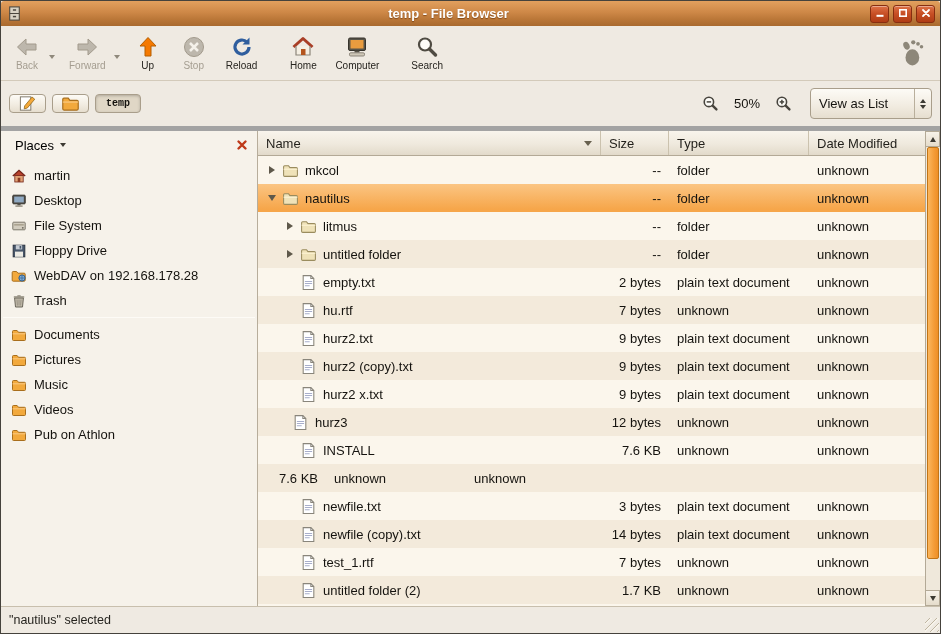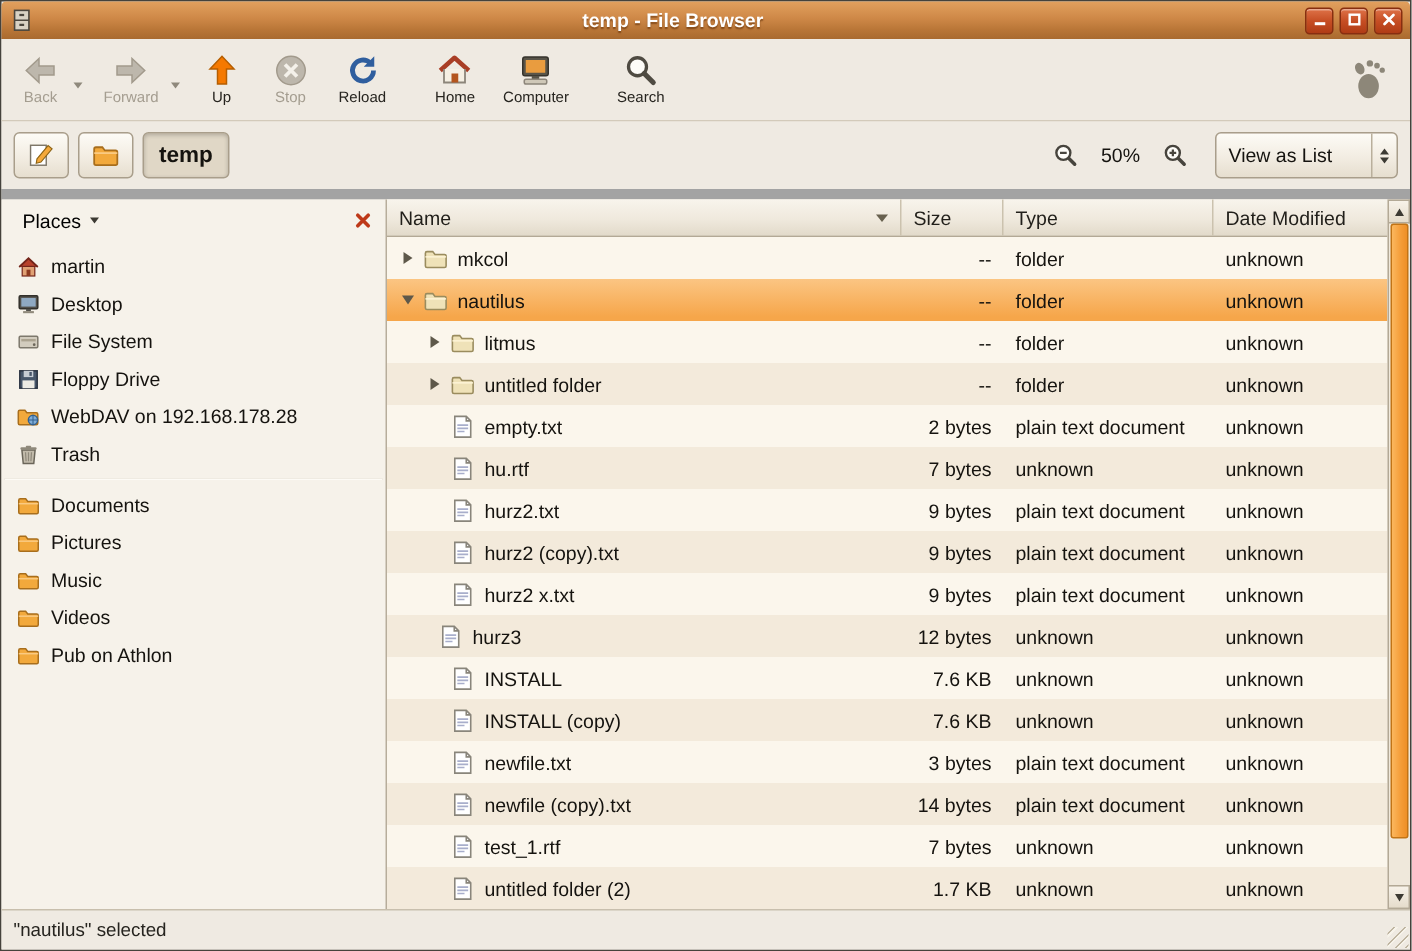--- a/index.html
+++ b/index.html
@@ -23,34 +23,34 @@
 .tb-icon{height:24px}
 .tb-icon svg{width:24px;height:24px}
 .tb-label{font-size:10px;color:#26241F;margin-top:1px;white-space:nowrap}
 .tb-group.disabled .tb-label{color:#A49D90}
 .tb-drop{margin-top:13px;padding:2px}
 .tb-drop .tri-down{border-top-color:#8F897C;border-left-width:3.5px;border-right-width:3.5px;border-top-width:4.5px}
 .tb-sep{width:0;border-left:1px solid #D8D0C1;border-right:1px solid #FCFAF5;margin:4px 9px 4px 3px}
 .throbber{align-self:center;margin-left:auto;margin-right:6px;width:30px;height:30px}
 .throbber svg{width:30px;height:30px}
 .locationbar{height:45px;flex:0 0 45px;display:flex;align-items:center;gap:6px;padding:0 8px;background:#EFEAE2}
-.gtk-btn{height:31px;display:flex;align-items:center;gap:5px;padding:0 10px;background:linear-gradient(180deg,#FDFBF6 0%,#F1EBE0 60%,#E6DECF 100%);border:1px solid #A99E8B;border-radius:4px;font-size:15px;color:#15130F;font-family:Liberation Sans, sans-serif;appearance:none}
+.gtk-btn{height:19px;display:flex;align-items:center;gap:5px;padding:0 10px;background:linear-gradient(180deg,#FDFBF6 0%,#F1EBE0 60%,#E6DECF 100%);border:1px solid #A99E8B;border-radius:4px;font-size:10px;color:#15130F;font-family:Liberation Mono, monospace;appearance:none}
 .icon-btn{padding:0 8px}
 .icon-btn svg{width:19px;height:19px}
 .path-active{background:#E0D7C6;box-shadow:inset 0 1px 3px rgba(0,0,0,.22);font-weight:bold}
 .flex-spacer{flex:1}
 .zoom-btn{width:22px;height:22px;display:flex;align-items:center;justify-content:center}
 .zoom-btn svg{width:17px;height:17px}
 .zoom-level{font-size:13px;color:#15130F;margin:0 6px}
 .view-combo{width:122px;height:31px;flex:0 0 122px;display:flex;align-items:center;background:linear-gradient(180deg,#FDFBF6 0%,#F1EBE0 60%,#E6DECF 100%);border:1px solid #A99E8B;border-radius:4px;margin-left:10px}
 .combo-label{flex:1;padding-left:8px;white-space:nowrap;color:#15130F}
 .combo-arrows{width:17px;height:100%;border-left:1px solid #B9AF9C;display:flex;flex-direction:column;align-items:center;justify-content:center;gap:2px}
 .combo-arrows .tri-up{border-left-width:3.5px;border-right-width:3.5px;border-bottom-width:4px}
 .combo-arrows .tri-down{border-left-width:3.5px;border-right-width:3.5px;border-top-width:4px}
-.main{flex:1;display:flex;min-height:0;border-top:7px solid #a3a3a3}
+.main{flex:1;display:flex;min-height:0;border-top:5px solid #a3a3a3}
 .sidebar{width:257px;flex:0 0 257px;background:#F6F2EA;border-right:1px solid #B7AD9B;display:flex;flex-direction:column;overflow:hidden}
 .sidebar-header{height:28px;flex:0 0 28px;display:flex;align-items:center;padding:0 6px 0 8px}
 .places-btn{display:flex;align-items:center;gap:6px;padding:3px 6px}
 .places-btn .tri-down{border-left-width:3.5px;border-right-width:3.5px;border-top-width:4.5px}
 .sidebar-close{margin-left:auto;width:18px;height:18px;display:flex;align-items:center;justify-content:center}
 .sidebar-close svg{width:12px;height:12px}
 #sidebar-items{padding-top:4px}
 .sb-item{height:25px;display:flex;align-items:center;gap:7px;padding:0 6px 0 10px;color:#15130F;white-space:nowrap}
 .sb-icon{width:16px;height:16px;flex:0 0 16px}
 .sb-icon svg{width:16px;height:16px}
@@ -516,29 +516,20 @@
                   <path d="M10.2 1.5 V4.3 H13" fill="none" stroke="#89857B"></path>
                   <path d="M4.6 7 h6.8 M4.6 9 h6.8 M4.6 11 h4.5" stroke="#A8AECB"></path>
                 </svg></span>
               <span class="fname">INSTALL</span>
             </div>
             <div class="cell c-size">7.6 KB</div>
             <div class="cell c-type">unknown</div>
             <div class="cell c-date">unknown</div>
           </div>
           <div class="row odd">
-            <div class="cell c-name" style="padding-left:24px">
-              <span class="expander"></span>
-              <span class="file-icon"><svg viewBox="0 0 16 16">
-                  <path d="M3 1.5 h7.2 L13 4.3 V14.5 H3 Z" fill="#FFFFFF" stroke="#89857B"></path>
-                  <path d="M10.2 1.5 V4.3 H13" fill="none" stroke="#89857B"></path>
-                  <path d="M4.6 7 h6.8 M4.6 9 h6.8 M4.6 11 h4.5" stroke="#A8AECB"></path>
-                </svg></span>
-              <span class="fname">INSTALL (copy)</span>
-            </div>
             <div class="cell c-size">7.6 KB</div>
             <div class="cell c-type">unknown</div>
             <div class="cell c-date">unknown</div>
           </div>
           <div class="row even">
             <div class="cell c-name" style="padding-left:24px">
               <span class="expander"></span>
               <span class="file-icon"><svg viewBox="0 0 16 16">
                   <path d="M3 1.5 h7.2 L13 4.3 V14.5 H3 Z" fill="#FFFFFF" stroke="#89857B"></path>
                   <path d="M10.2 1.5 V4.3 H13" fill="none" stroke="#89857B"></path>

